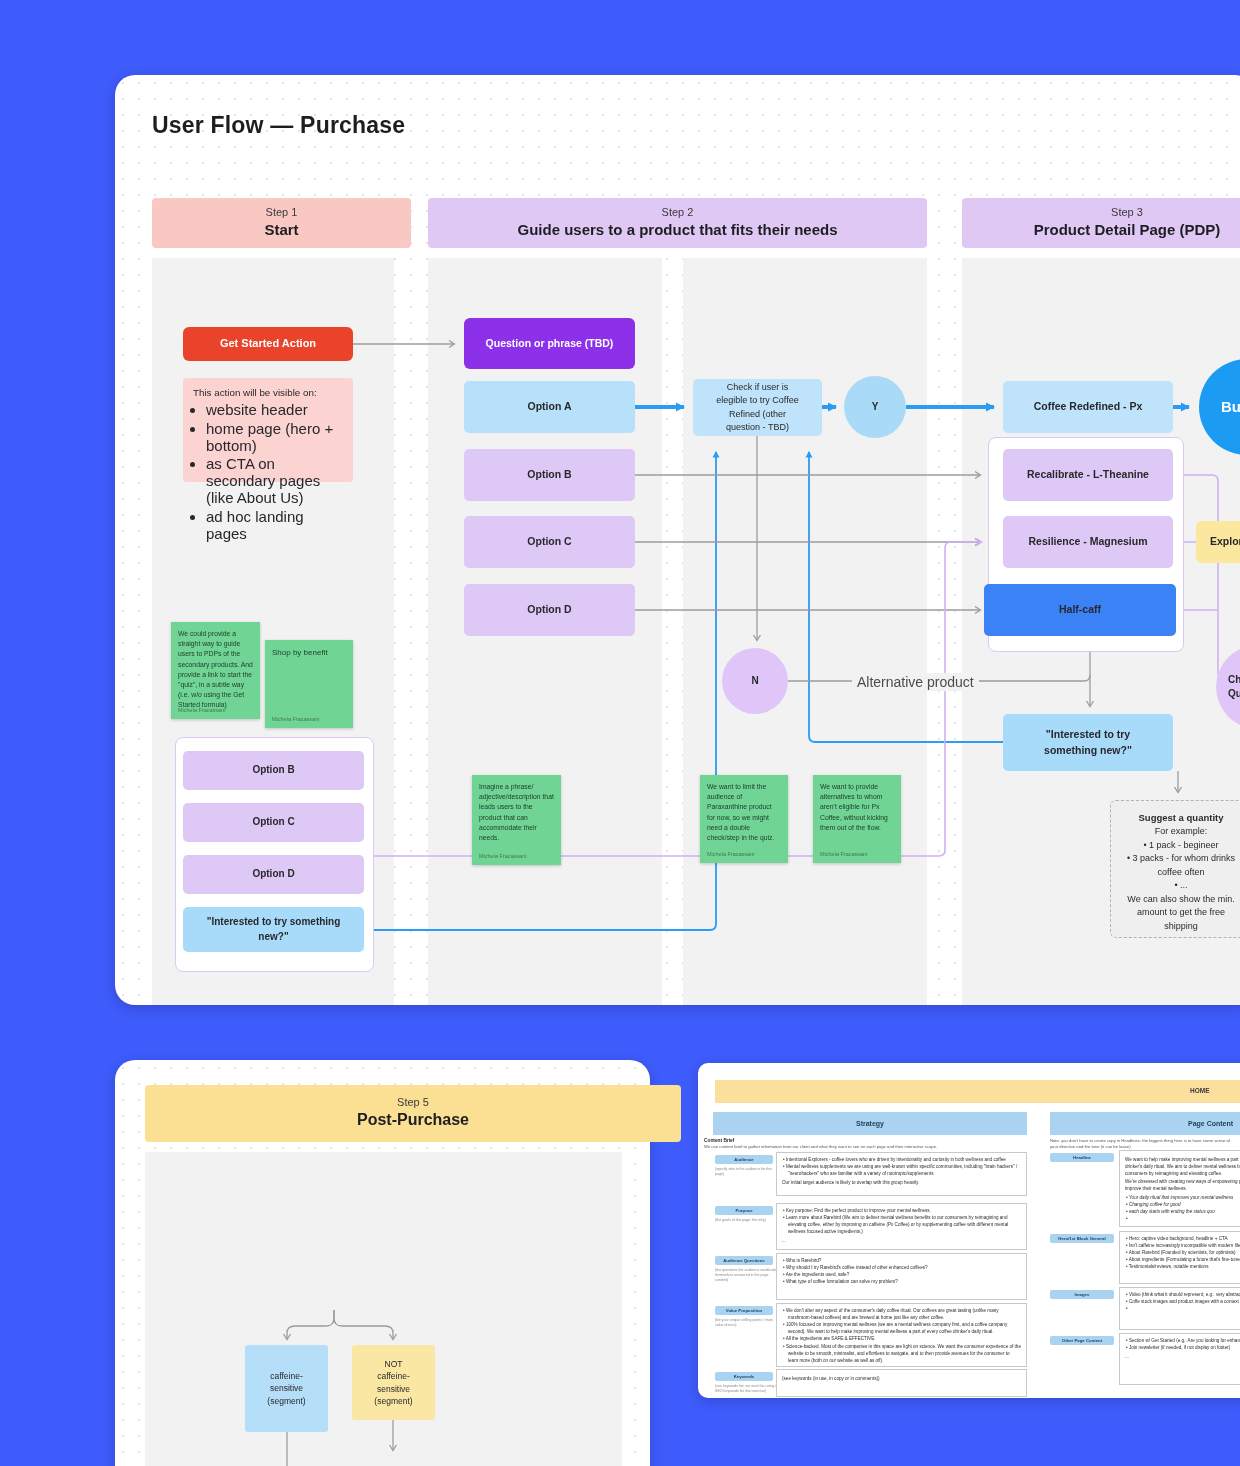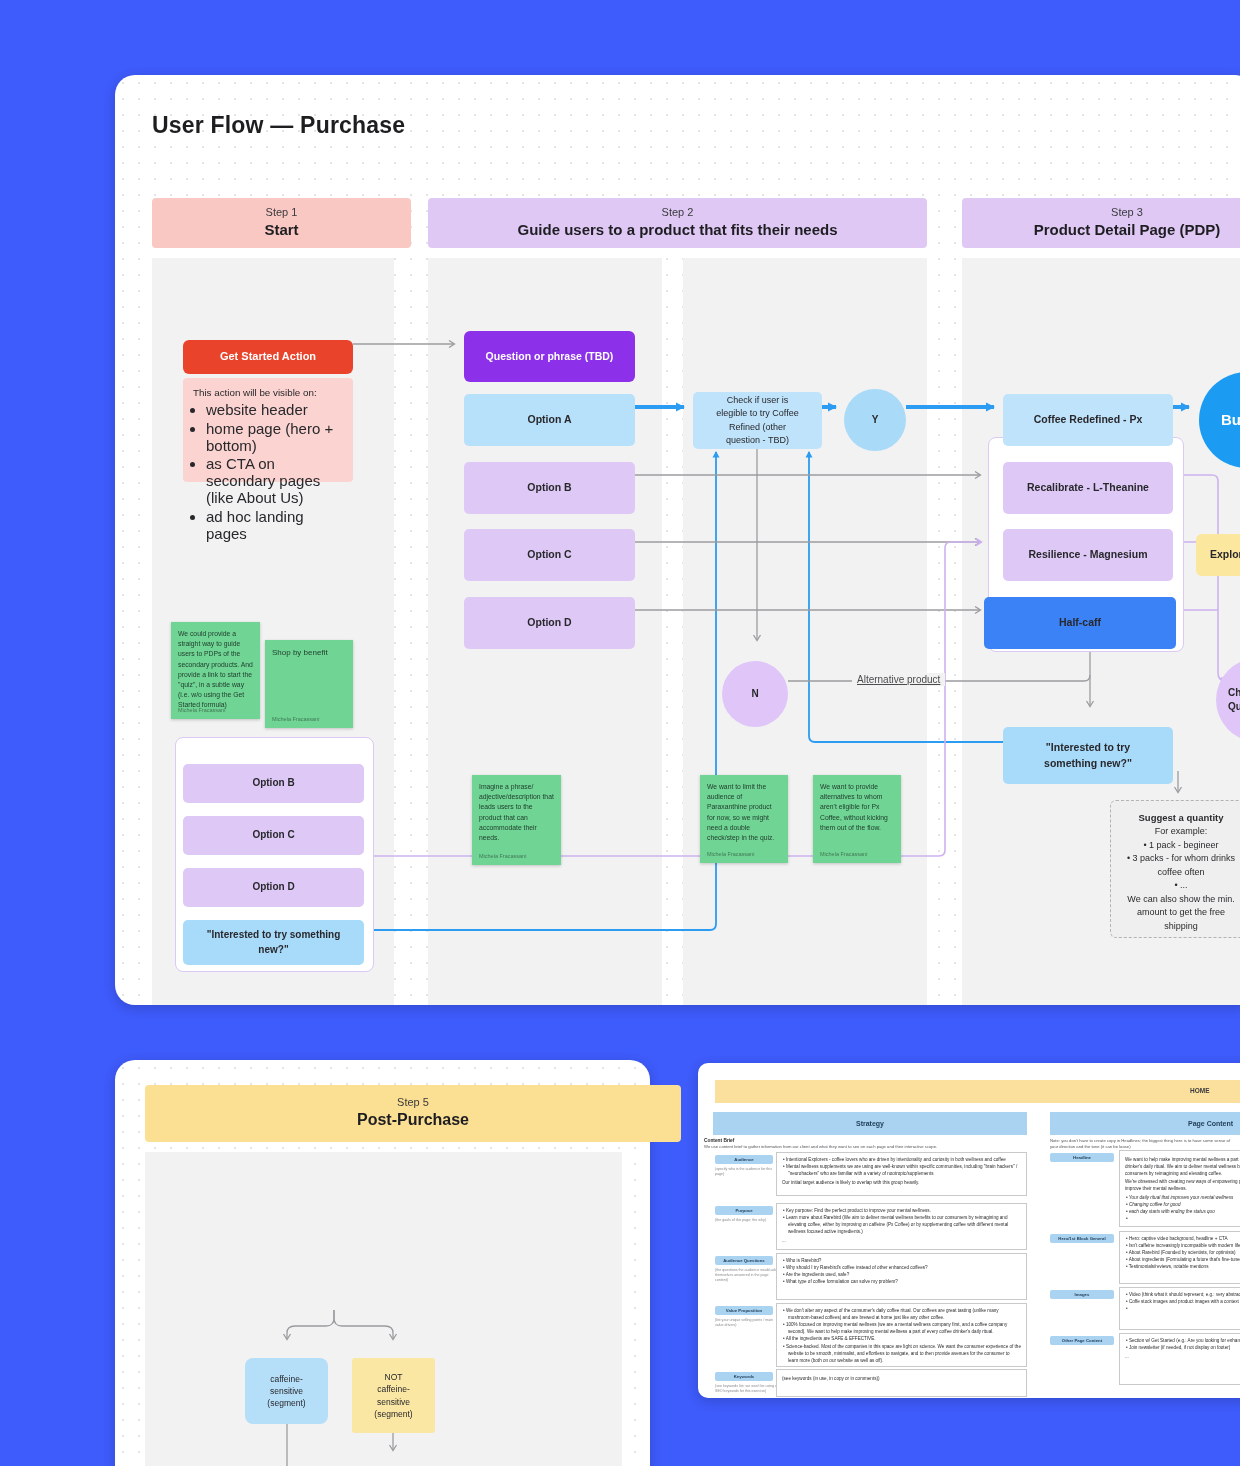--- a/index.html
+++ b/index.html
@@ -7,21 +7,21 @@
   #stage{position:relative;width:1240px;height:1466px;background:#3E5BFB;overflow:hidden;}
   .card{position:absolute;background:#fff;border-radius:20px;
         background-image:radial-gradient(#E4E4E7 1.1px,transparent 1.1px);
         background-size:16px 16px;box-shadow:0 3px 12px rgba(0,0,0,.18);z-index:0;}
   .col{position:absolute;background:#F2F2F3;z-index:0;}
   .stephdr{position:absolute;z-index:2;border-radius:4px;text-align:center;padding-top:8px;box-sizing:border-box;}
   .stephdr .sl{font-size:11px;color:#3A3A3E;}
   .stephdr .st{font-size:15px;font-weight:bold;color:#1E1E22;margin-top:3px;}
   .node{position:absolute;z-index:2;display:flex;align-items:center;justify-content:center;
         text-align:center;border-radius:5px;font-weight:bold;color:#28282C;font-size:10.5px;line-height:1.45;
-        box-sizing:border-box;padding:4px 21px;margin-top:13px;}
+        box-sizing:border-box;padding:4px 21px;}
   .circle{border-radius:50%;}
   .sticky{position:absolute;z-index:2;background:#70D494;color:#20402e;padding:7px 7px 16px 7px;
           font-size:6.8px;line-height:1.5;box-sizing:border-box;box-shadow:0 1px 3px rgba(0,0,0,.2);}
   .sticky .author{position:absolute;left:7px;bottom:5px;font-size:5.5px;color:rgba(0,0,0,.45);}
   .outline-card{position:absolute;z-index:1;background:#fff;border:1.5px solid #DCC9F4;border-radius:8px;}
   svg.overlay{position:absolute;left:0;top:0;z-index:1;pointer-events:none;}
   .lbl{position:absolute;z-index:2;}
   ul.blist{margin:3px 0 0 0;padding-left:13px;}
   ul.blist li{margin:1.5px 0;}
   .doc-chip{position:absolute;z-index:2;background:#A9D3F1;border-radius:2px;display:flex;align-items:center;
@@ -146,21 +146,21 @@
 
   <div class="node" style="left:464px;top:381px;width:171px;height:52px;background:#B7E0FA;">Option A</div>
   <div class="node" style="left:464px;top:318px;width:171px;height:51px;background:#8C30E9;color:#fff;font-size:10.5px;border-radius:6px;">Question or phrase (TBD)</div>
   <div class="node" style="left:464px;top:449px;width:171px;height:52px;background:#DEC8F6;">Option B</div>
   <div class="node" style="left:464px;top:516px;width:171px;height:52px;background:#DEC8F6;">Option C</div>
   <div class="node" style="left:464px;top:584px;width:171px;height:52px;background:#DEC8F6;">Option D</div>
 
   <div class="node" style="left:693px;top:379px;width:129px;height:57px;background:#BFE3FA;font-size:9px;font-weight:normal;">Check if user is elegible to try Coffee Refined (other question - TBD)</div>
   <div class="node circle" style="left:844px;top:376px;width:62px;height:62px;background:#A9DAF8;font-size:10px;">Y</div>
   <div class="node circle" style="left:722px;top:648px;width:66px;height:66px;background:#DFC5F8;font-size:10px;">N</div>
-  <div class="lbl" style="left:852px;top:673px;font-size:10px;color:#4C4C4E;background:#F2F2F3;padding:1px 5px;text-decoration:underline;">Alternative product</div>
+  <div class="lbl" style="left:852px;top:673px;font-size:14px;color:#4C4C4E;background:#F2F2F3;padding:1px 5px;">Alternative product</div>
 
   <div class="sticky" style="left:472px;top:775px;width:89px;height:90px;">
     <span>Imagine a phrase/ adjective/description that leads users to the product that can accommodate their needs.</span>
     <span class="author">Michela Fracassani</span>
   </div>
   <div class="sticky" style="left:700px;top:775px;width:88px;height:88px;">
     <span>We want to limit  the audience of Paraxanthine product for now, so we might need a double check/step in the quiz.</span>
     <span class="author">Michela Fracassani</span>
   </div>
   <div class="sticky" style="left:813px;top:775px;width:88px;height:88px;">
@@ -188,21 +188,21 @@
         <div class="sug-bullet">3 packs - for whom drinks coffee often</div>
         <div class="sug-bullet">...</div>
       </div>
     <div>We can also show the min. amount to get the free shipping</div>
   </div>
 
   <div class="stephdr" style="left:145px;top:1085px;width:536px;height:57px;background:#FBE093;padding-top:11px;">
     <div class="sl">Step 5</div>
     <div class="st" style="font-size:16px;">Post-Purchase</div>
   </div>
-  <div class="node" style="left:245px;top:1345px;width:83px;height:66px;background:#B5DEF8;font-size:8.5px;font-weight:normal;border-radius:8px;">caffeine- sensitive (segment)</div>
+  <div class="node" style="left:245px;top:1345px;width:83px;height:87px;background:#B5DEF8;font-size:8.5px;font-weight:normal;border-radius:3px;">caffeine- sensitive (segment)</div>
   <div class="node" style="left:352px;top:1345px;width:83px;height:75px;background:#FBE7A4;font-size:8.5px;font-weight:normal;border-radius:3px;">NOT caffeine- sensitive (segment)</div>
 
   <div class="lbl" style="left:715px;top:1080px;width:543px;height:23px;background:#FBDF9C;z-index:2;">
     <span style="position:absolute;left:475px;top:7px;font-size:6.5px;font-weight:bold;color:#3A3A3E;">HOME</span>
   </div>
   <div class="lbl" style="left:713px;top:1112px;width:314px;height:23px;background:#A9D3F1;z-index:2;display:flex;align-items:center;justify-content:center;">
     <span style="font-size:7px;font-weight:bold;color:#1F3D57;">Strategy</span>
   </div>
   <div class="lbl" style="left:1050px;top:1112px;width:310px;height:23px;background:#A9D3F1;z-index:2;">
     <span style="position:absolute;left:138px;top:8px;font-size:7px;font-weight:bold;color:#1F3D57;">Page Content</span>

